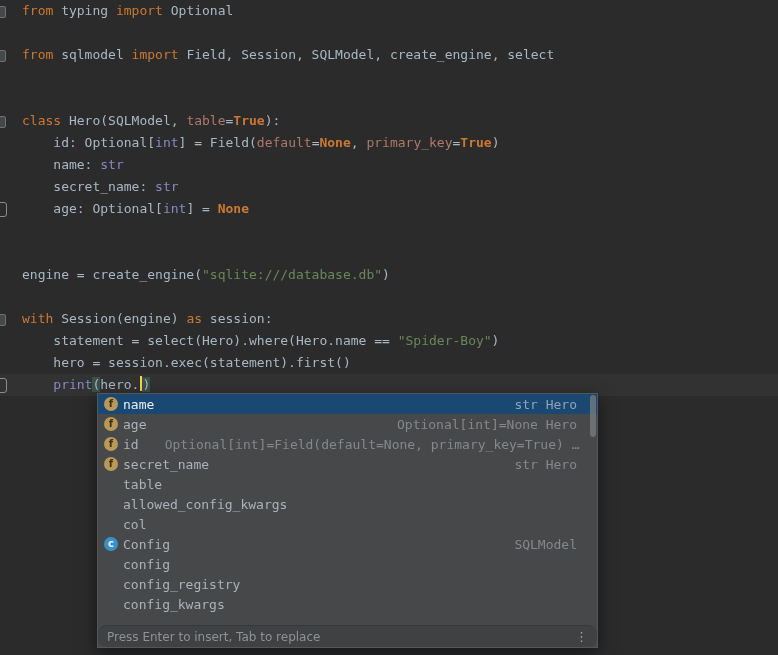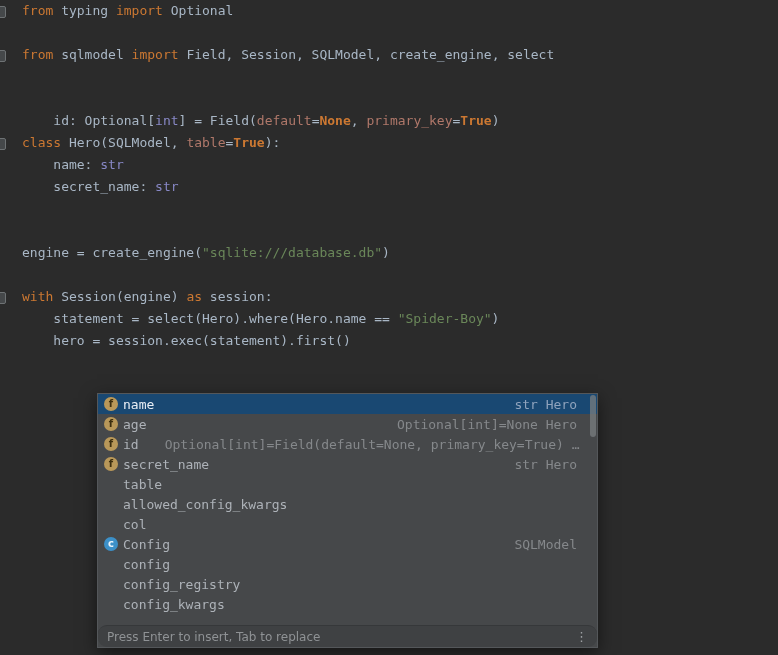--- a/index.html
+++ b/index.html
@@ -55,31 +55,33 @@
 </head>
 <body>
 
 <div class="editor">
   <div id="code-lines">
       <div class="code-line"><span class="gutter-fold"></span><span class="tk-kw">from</span><span class="tk-d"> typing </span><span class="tk-kw">import</span><span class="tk-d"> Optional</span></div>
       <div class="code-line"></div>
       <div class="code-line"><span class="gutter-fold"></span><span class="tk-kw">from</span><span class="tk-d"> sqlmodel </span><span class="tk-kw">import</span><span class="tk-d"> Field, Session, SQLModel, create_engine, select</span></div>
       <div class="code-line"></div>
       <div class="code-line"></div>
+      <div class="code-line"><span class="gutter-fold"></span><span class="tk-kw">class</span><span class="tk-d"> Hero(SQLModel, </span><span class="tk-ka">table</span><span class="tk-d">=</span><span class="tk-cn">True</span><span class="tk-d">):</span></div>
       <div class="code-line"><span class="tk-d">    id: Optional[</span><span class="tk-bi">int</span><span class="tk-d">] = Field(</span><span class="tk-ka">default</span><span class="tk-d">=</span><span class="tk-cn">None</span><span class="tk-d">, </span><span class="tk-ka">primary_key</span><span class="tk-d">=</span><span class="tk-cn">True</span><span class="tk-d">)</span></div>
-      <div class="code-line"><span class="gutter-fold"></span><span class="tk-kw">class</span><span class="tk-d"> Hero(SQLModel, </span><span class="tk-ka">table</span><span class="tk-d">=</span><span class="tk-cn">True</span><span class="tk-d">):</span></div>
       <div class="code-line"><span class="tk-d">    name: </span><span class="tk-bi">str</span></div>
       <div class="code-line"><span class="tk-d">    secret_name: </span><span class="tk-bi">str</span></div>
+      <div class="code-line"><span class="gutter-mark"></span><span class="tk-d">    age: Optional[</span><span class="tk-bi">int</span><span class="tk-d">] = </span><span class="tk-cn">None</span></div>
       <div class="code-line"></div>
       <div class="code-line"></div>
       <div class="code-line"><span class="tk-d">engine = create_engine(</span><span class="tk-s">"sqlite:///database.db"</span><span class="tk-d">)</span></div>
       <div class="code-line"></div>
       <div class="code-line"><span class="gutter-fold"></span><span class="tk-kw">with</span><span class="tk-d"> Session(engine) </span><span class="tk-kw">as</span><span class="tk-d"> session:</span></div>
       <div class="code-line"><span class="tk-d">    statement = select(Hero).where(Hero.name == </span><span class="tk-s">"Spider-Boy"</span><span class="tk-d">)</span></div>
       <div class="code-line"><span class="tk-d">    hero = session.exec(statement).first()</span></div>
+      <div class="code-line caret-line"><span class="gutter-mark"></span><span class="tk-d">    </span><span class="tk-bi">print</span><span class="tk-ph">(</span><span class="tk-d">hero.</span><span class="caret"></span><span class="tk-ph">)</span></div>
     </div>
 </div>
 
 <div class="popup">
   <div class="popup-list" id="popup-list">
       <div class="p-item selected"><span class="p-icon field">f</span><span class="p-label">name</span><span class="p-right">str Hero</span></div>
       <div class="p-item"><span class="p-icon field">f</span><span class="p-label">age</span><span class="p-right">Optional[int]=None Hero</span></div>
       <div class="p-item"><span class="p-icon field">f</span><span class="p-label">id</span><span class="p-tail">Optional[int]=Field(default=None, primary_key=True) …</span></div>
       <div class="p-item"><span class="p-icon field">f</span><span class="p-label">secret_name</span><span class="p-right">str Hero</span></div>
       <div class="p-item"><span class="p-icon empty"></span><span class="p-label">table</span></div>

